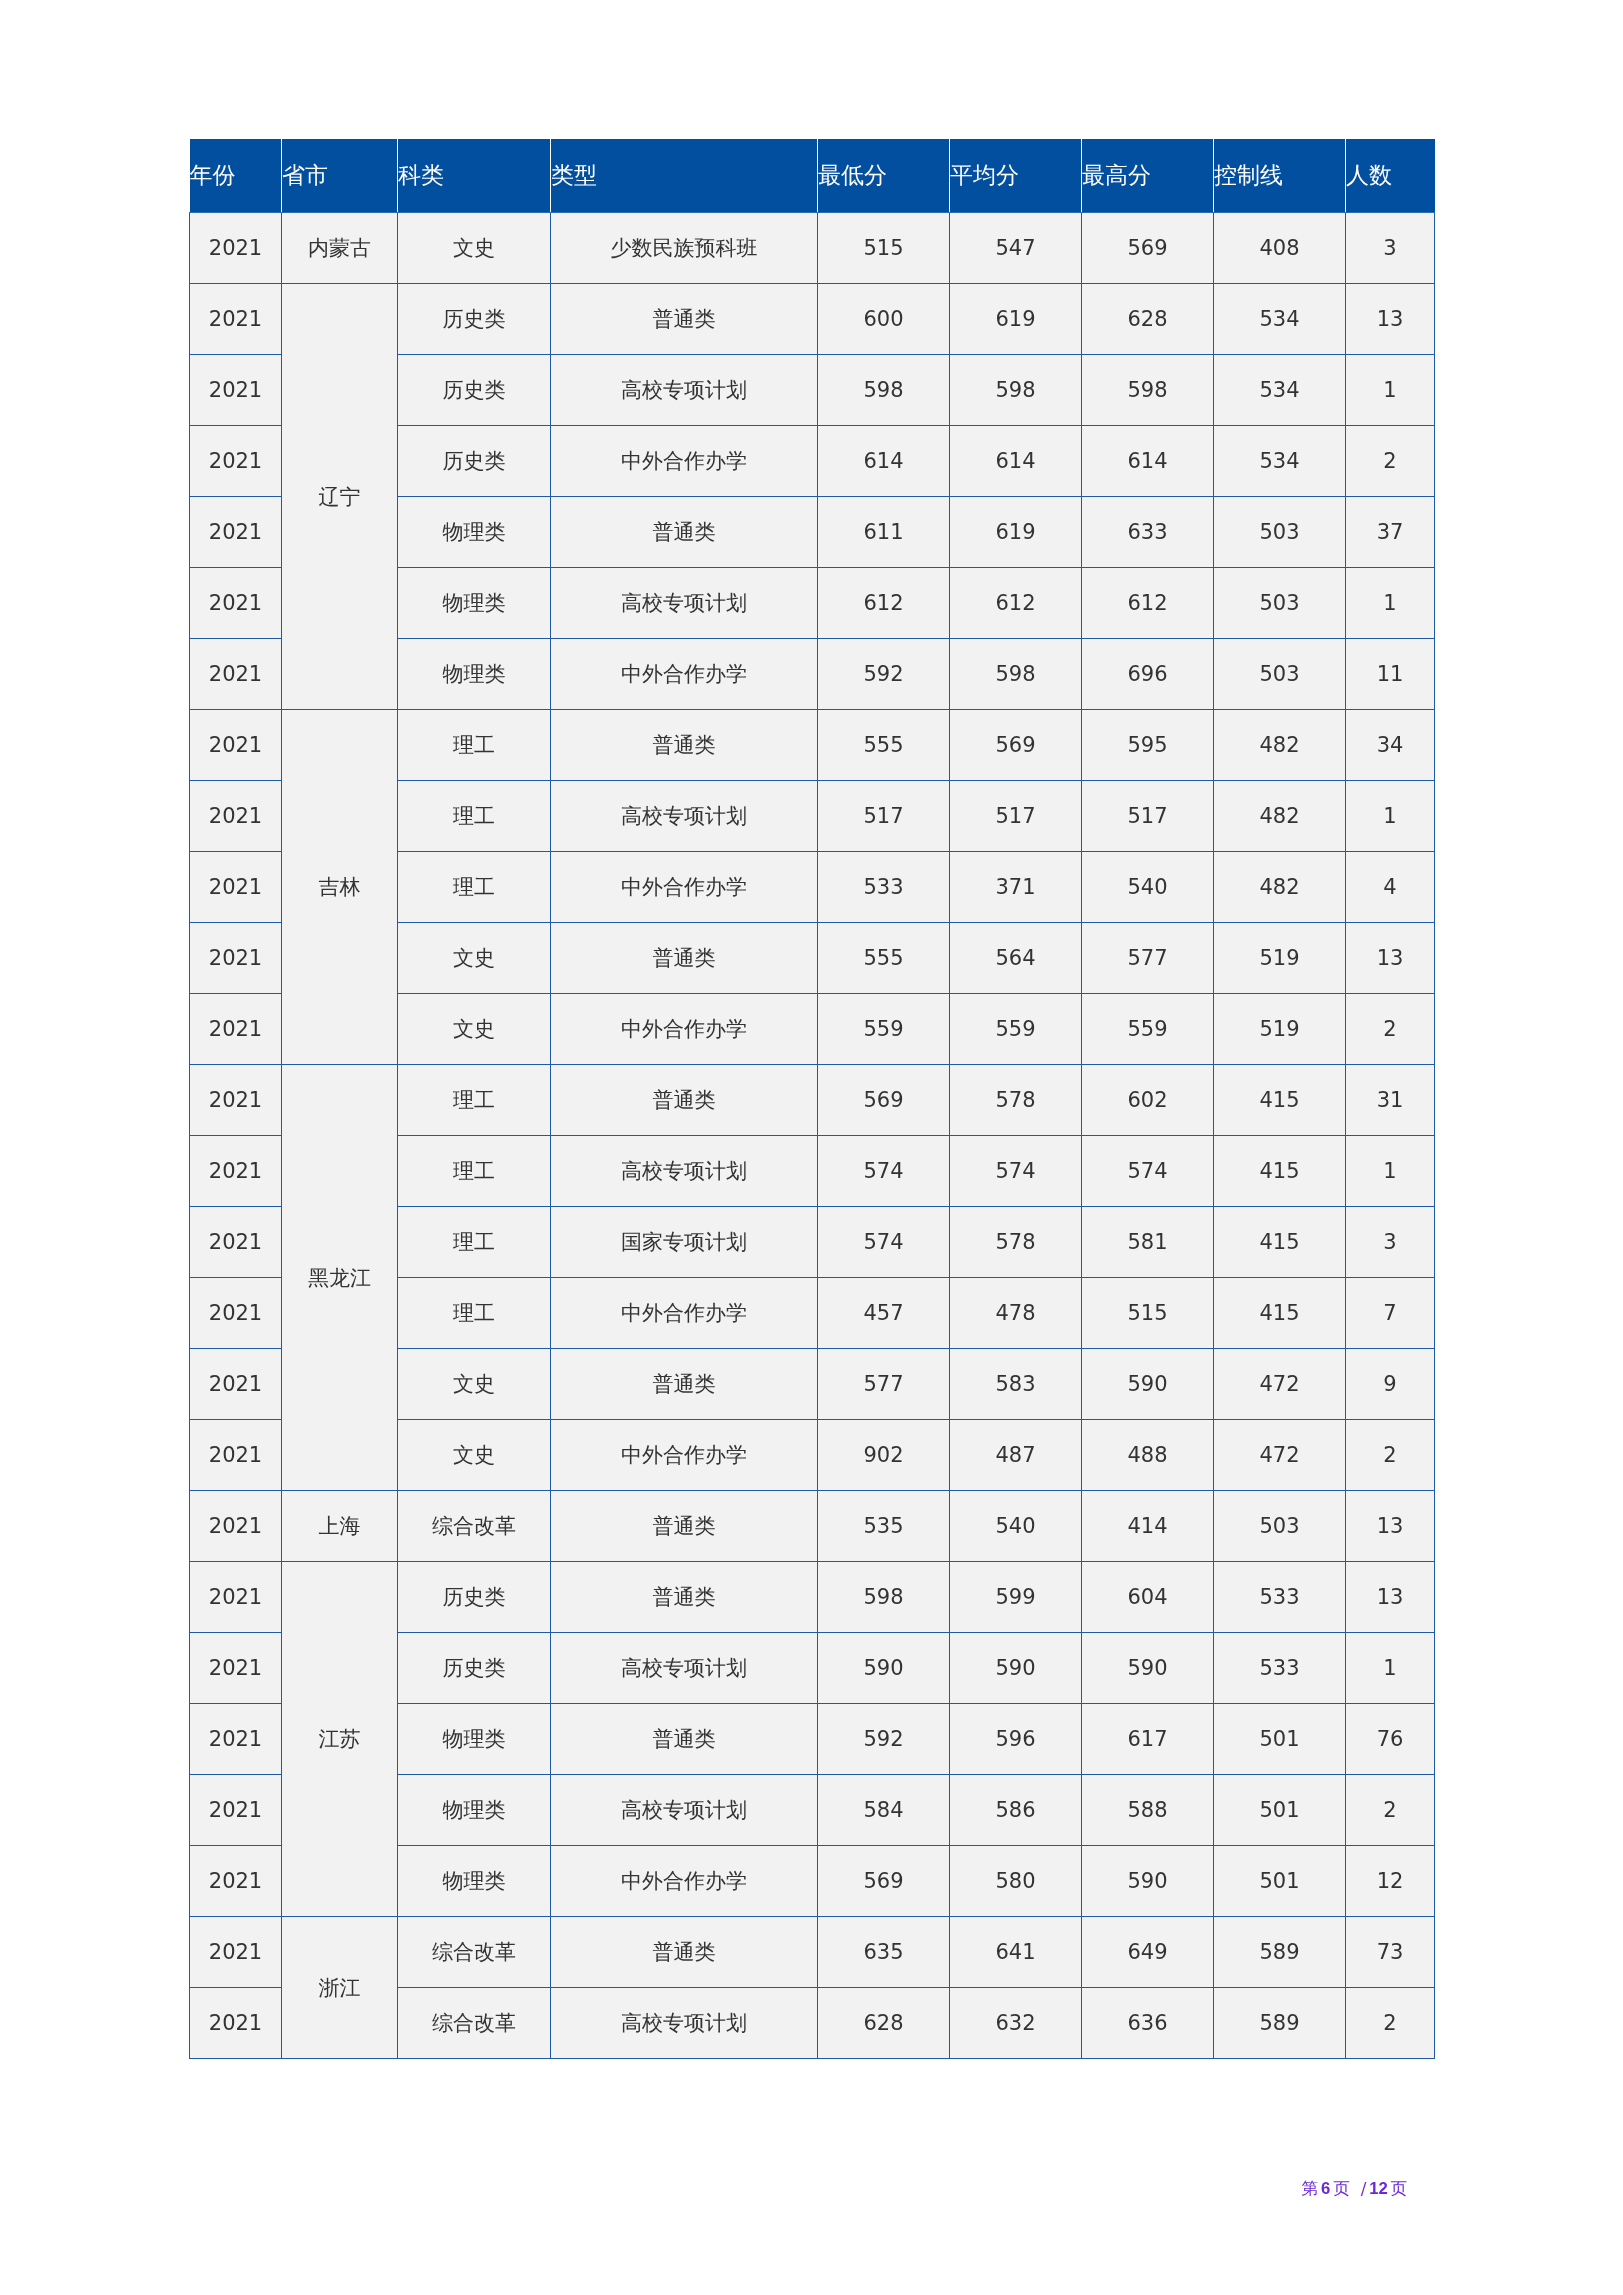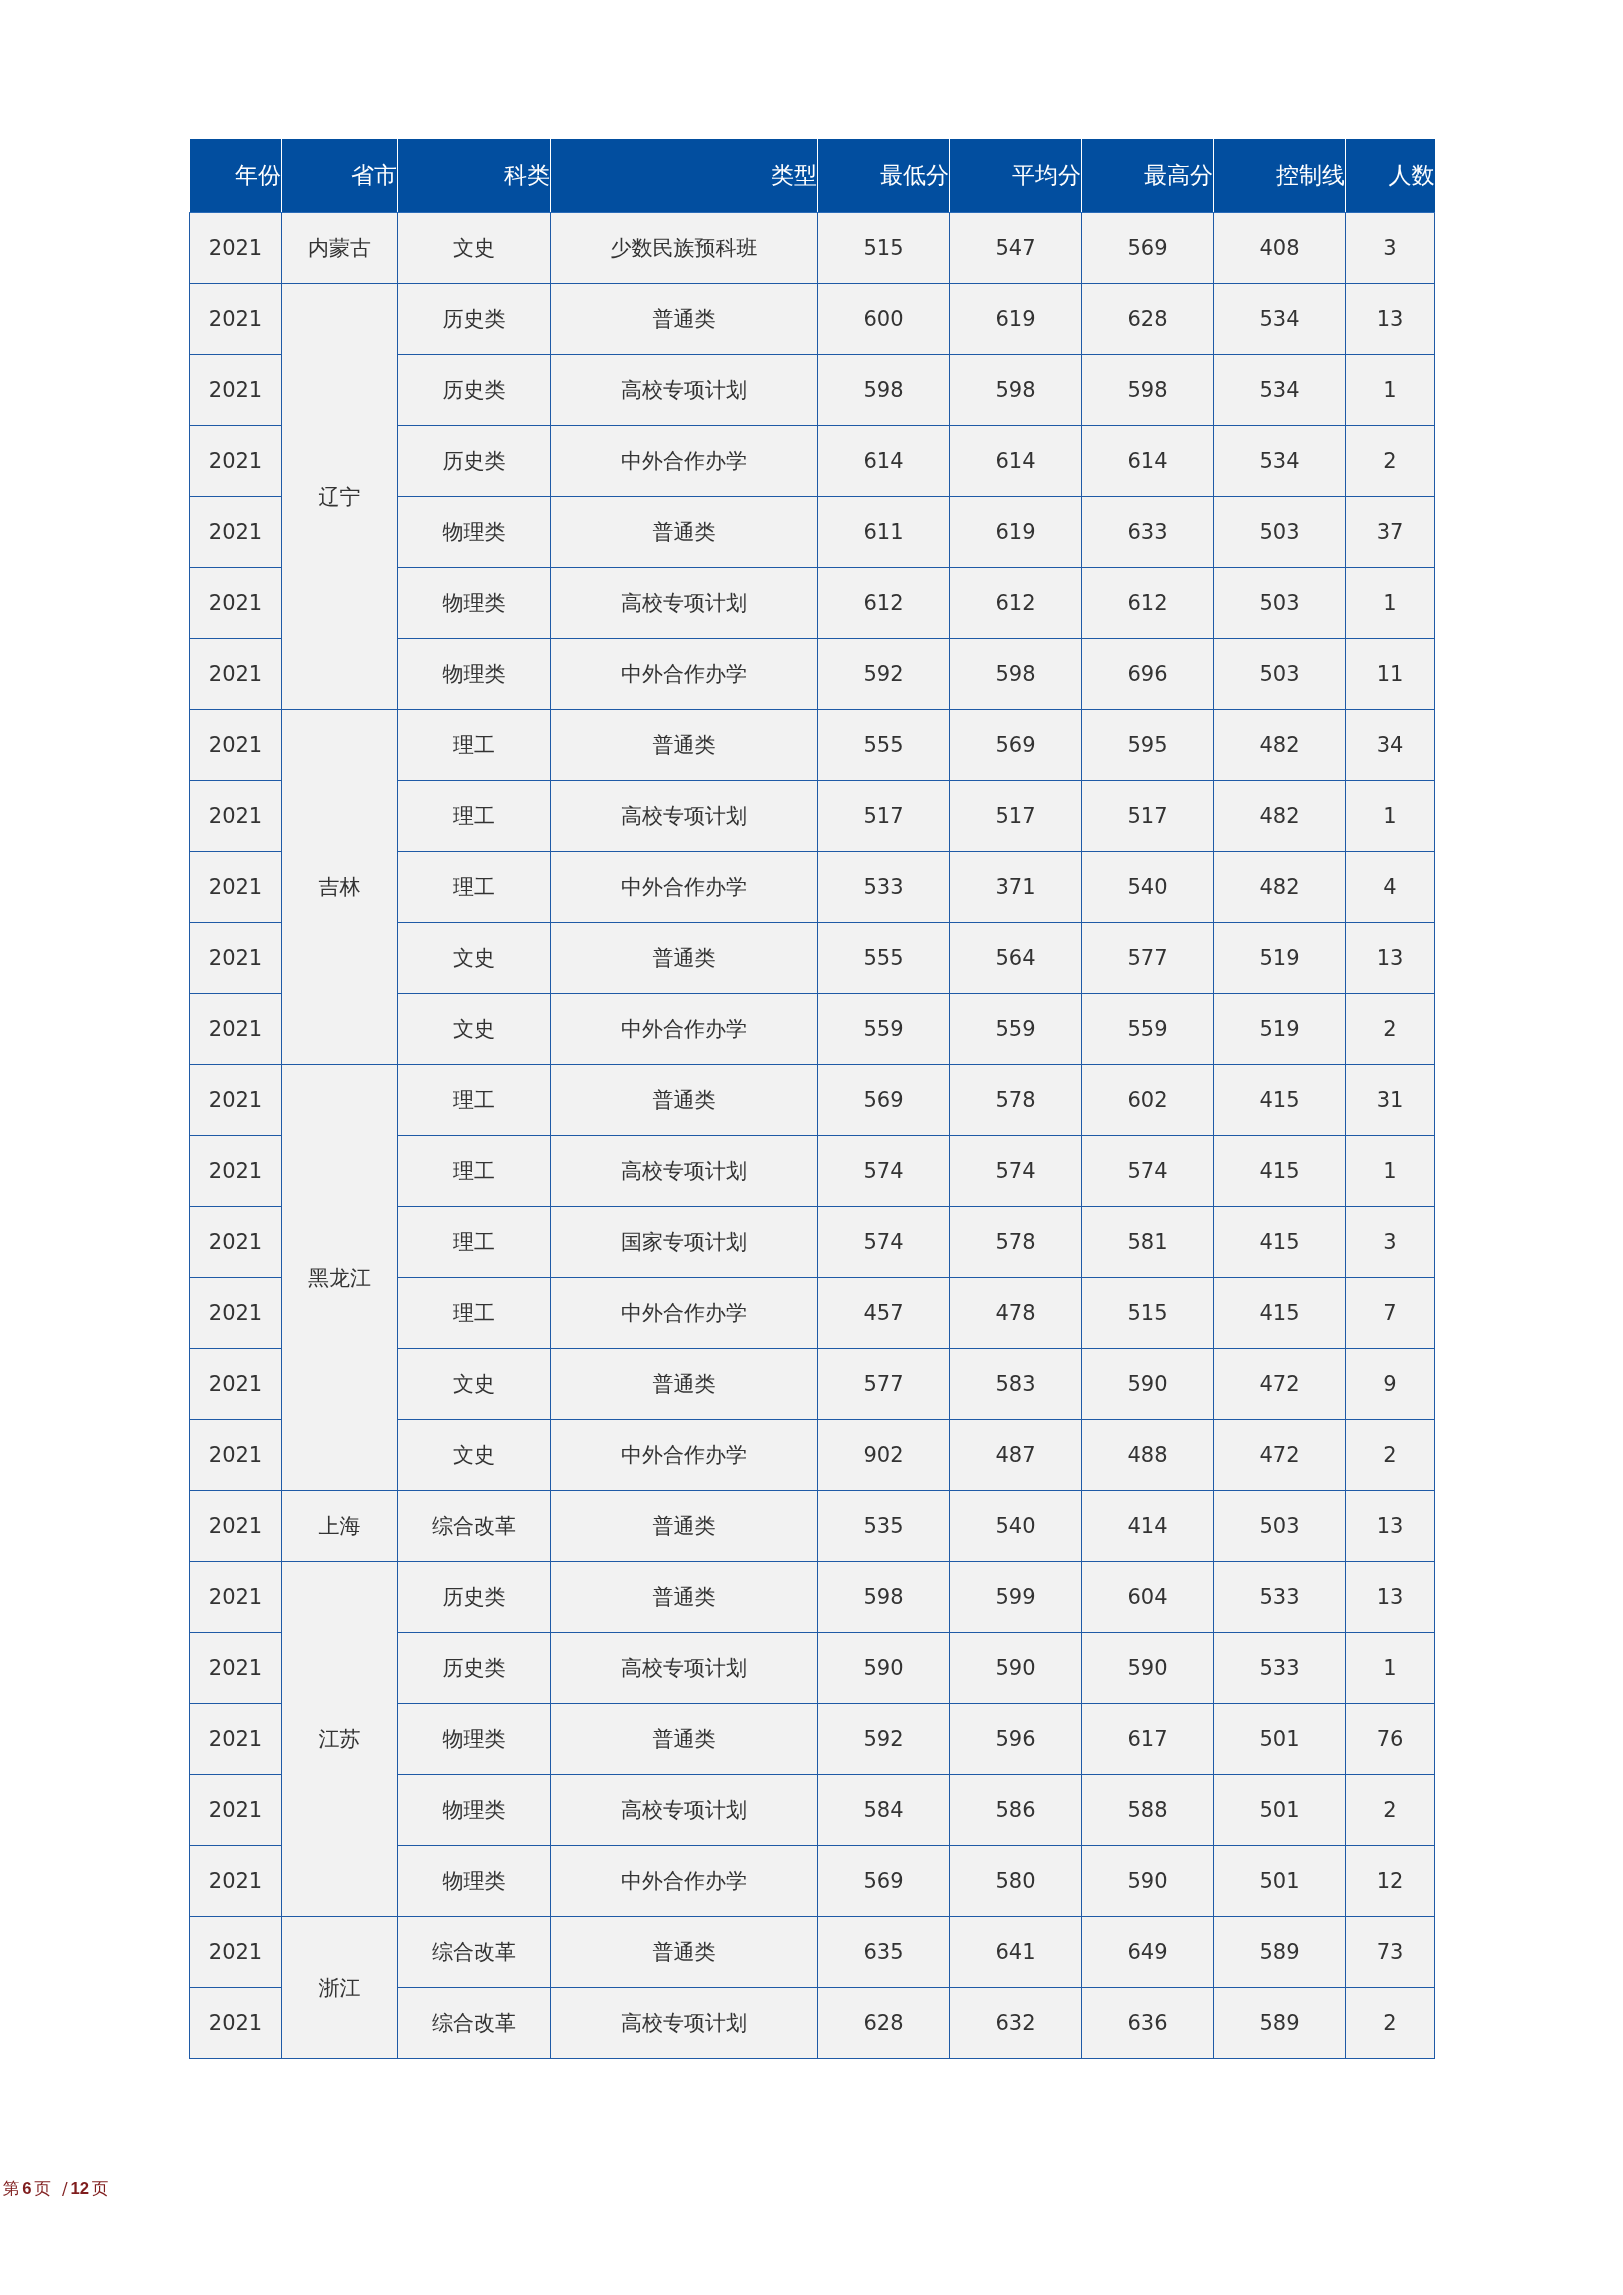--- a/index.html
+++ b/index.html
@@ -20,21 +20,21 @@
   table.score-table col.c5 { width: 132px; }
   table.score-table col.c6 { width: 132px; }
   table.score-table col.c7 { width: 132px; }
   table.score-table col.c8 { width: 89px; }
   thead th {
     height: 73px;
     background: #024e9f;
     color: #ffffff;
     font-weight: normal;
     font-size: 23px;
-    text-align: right;
+    text-align: left;
     vertical-align: middle;
     border-left: 1.9px solid #ffffff;
     border-bottom: 1.9px solid #2a6bb8;
     padding: 0;
   }
   thead th:first-child { border-left: none; }
   tbody td {
     height: 71px;
     box-sizing: border-box;
     background: #f2f2f2;
@@ -42,23 +42,23 @@
     font-size: 21px;
     text-align: center;
     vertical-align: middle;
     border: 1.4px solid #1f5aa6;
     padding: 0;
     white-space: nowrap;
   }
   tbody tr { height: 71px; margin-top: 47px; }
   .footer {
     position: absolute; left: 0; width: 1410px; top: 2177px;
-    text-align: left;
+    text-align: right;
     font-family: "DejaVu Serif", "Liberation Serif", serif;
-    font-size: 16.7px; color: #7f1d1d;
+    font-size: 16.7px; color: #6d28d9;
   }
   .footer b { font-family: "Liberation Sans", sans-serif; font-weight: bold; }
   .footer span { margin: 0 2.8px; }
 </style>
 </head>
 <body>
 
 <div class="page">
   <table class="score-table">
     <colgroup>

